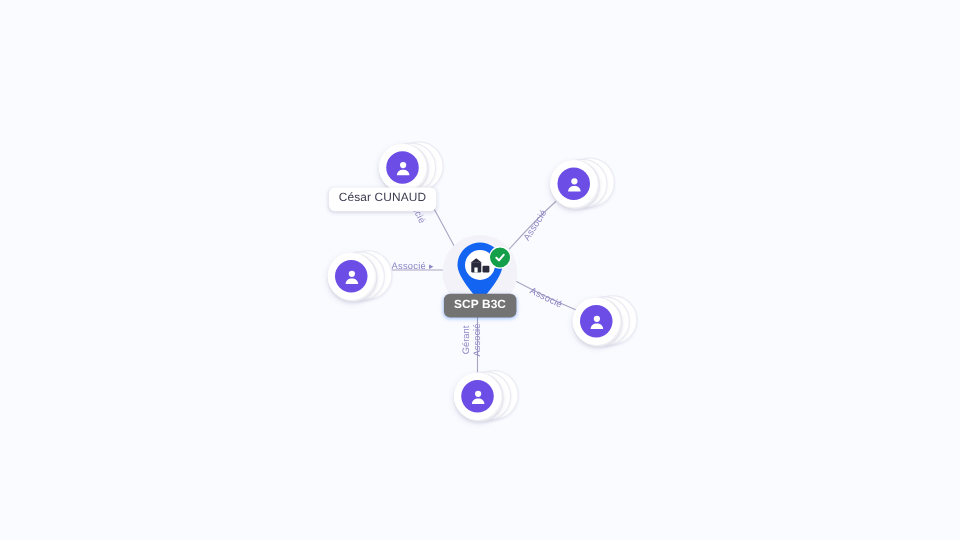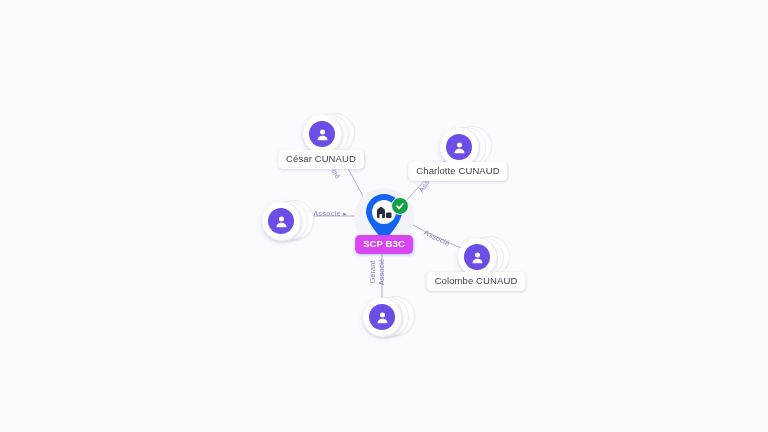--- a/index.html
+++ b/index.html
@@ -114,21 +114,21 @@
     font-size: 9.5px;
     line-height: 12px;
     letter-spacing: 0.1px;
   }
   .label-person {
     background: #ffffff;
     color: #3c3c50;
     box-shadow: 0 1px 3px rgba(60,60,110,0.18);
   }
   .label-company {
-    background: #d946ef;
+    background: #737373;
     color: #ffffff;
     font-weight: bold;
     box-shadow: 0 1px 3px rgba(19,100,240,0.35);
   }
 
   
   .edge-label {
     position: absolute;
     color: #8b86c4;
     font-size: 7.5px;
@@ -196,36 +196,35 @@
     <div class="stack s1"></div>
     <div class="avatar-disc">
       <div class="avatar-circle">
         <svg width="15" height="15" viewBox="0 0 24 24" fill="#ffffff">
           <circle cx="12" cy="8" r="4"></circle>
           <path d="M4 21c0-4.4 3.6-7 8-7s8 2.6 8 7z"></path>
         </svg>
       </div>
     </div>
   </div>
-  <div class="label-pill label-person" style="left:321px; top:150px;">César CUNAUD</div>
+  <div class="label-pill label-person" style="left:306px; top:150px;">César CUNAUD</div>
 
   <div class="node" style="left:459px; top:147px;">
     <div class="stack s3"></div>
     <div class="stack s2"></div>
     <div class="stack s1"></div>
     <div class="avatar-disc">
       <div class="avatar-circle">
         <svg width="15" height="15" viewBox="0 0 24 24" fill="#ffffff">
           <circle cx="12" cy="8" r="4"></circle>
           <path d="M4 21c0-4.4 3.6-7 8-7s8 2.6 8 7z"></path>
         </svg>
       </div>
     </div>
   </div>
-  <div class="label-pill label-person" style="left:458px; top:162px;">Charlotte CUNAUD</div>
 
   <div class="node" style="left:281px; top:221px;">
     <div class="stack s3"></div>
     <div class="stack s2"></div>
     <div class="stack s1"></div>
     <div class="avatar-disc">
       <div class="avatar-circle">
         <svg width="15" height="15" viewBox="0 0 24 24" fill="#ffffff">
           <circle cx="12" cy="8" r="4"></circle>
           <path d="M4 21c0-4.4 3.6-7 8-7s8 2.6 8 7z"></path>
@@ -240,21 +239,20 @@
     <div class="stack s1"></div>
     <div class="avatar-disc">
       <div class="avatar-circle">
         <svg width="15" height="15" viewBox="0 0 24 24" fill="#ffffff">
           <circle cx="12" cy="8" r="4"></circle>
           <path d="M4 21c0-4.4 3.6-7 8-7s8 2.6 8 7z"></path>
         </svg>
       </div>
     </div>
   </div>
-  <div class="label-pill label-person" style="left:476px; top:272px;">Colombe CUNAUD</div>
 
   <div class="node" style="left:382px; top:317px;">
     <div class="stack s3"></div>
     <div class="stack s2"></div>
     <div class="stack s1"></div>
     <div class="avatar-disc">
       <div class="avatar-circle">
         <svg width="15" height="15" viewBox="0 0 24 24" fill="#ffffff">
           <circle cx="12" cy="8" r="4"></circle>
           <path d="M4 21c0-4.4 3.6-7 8-7s8 2.6 8 7z"></path>

